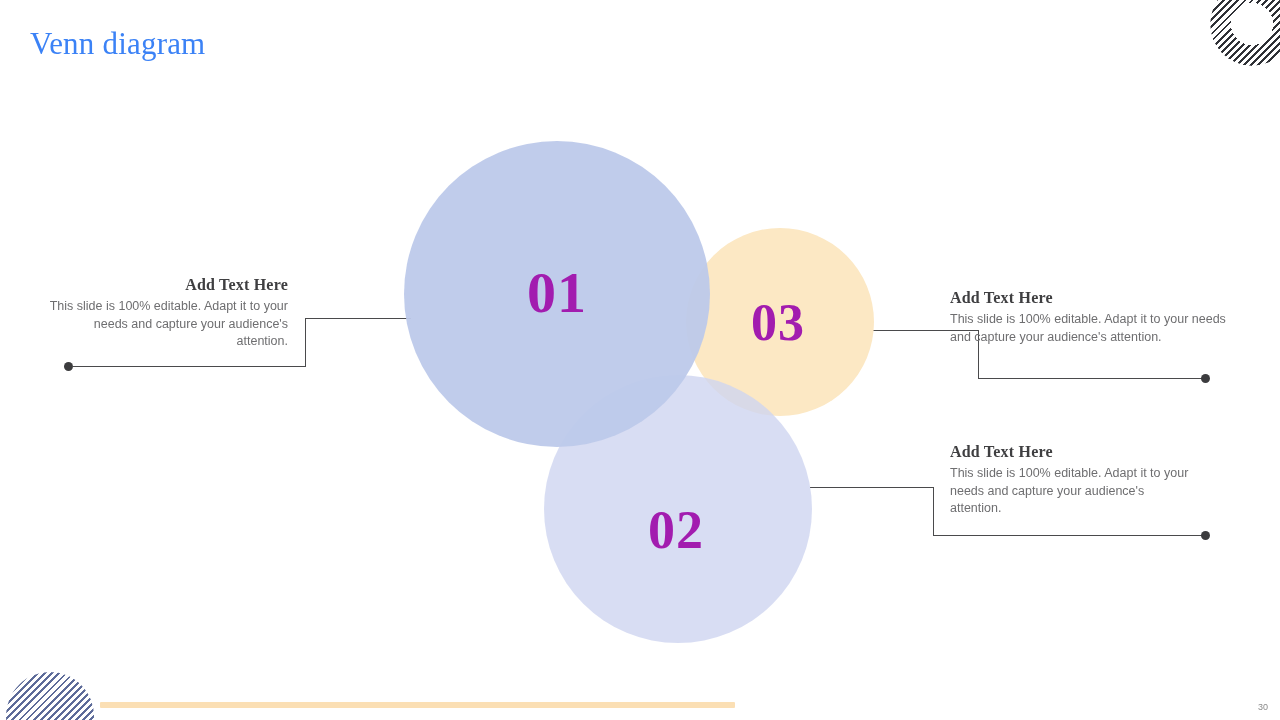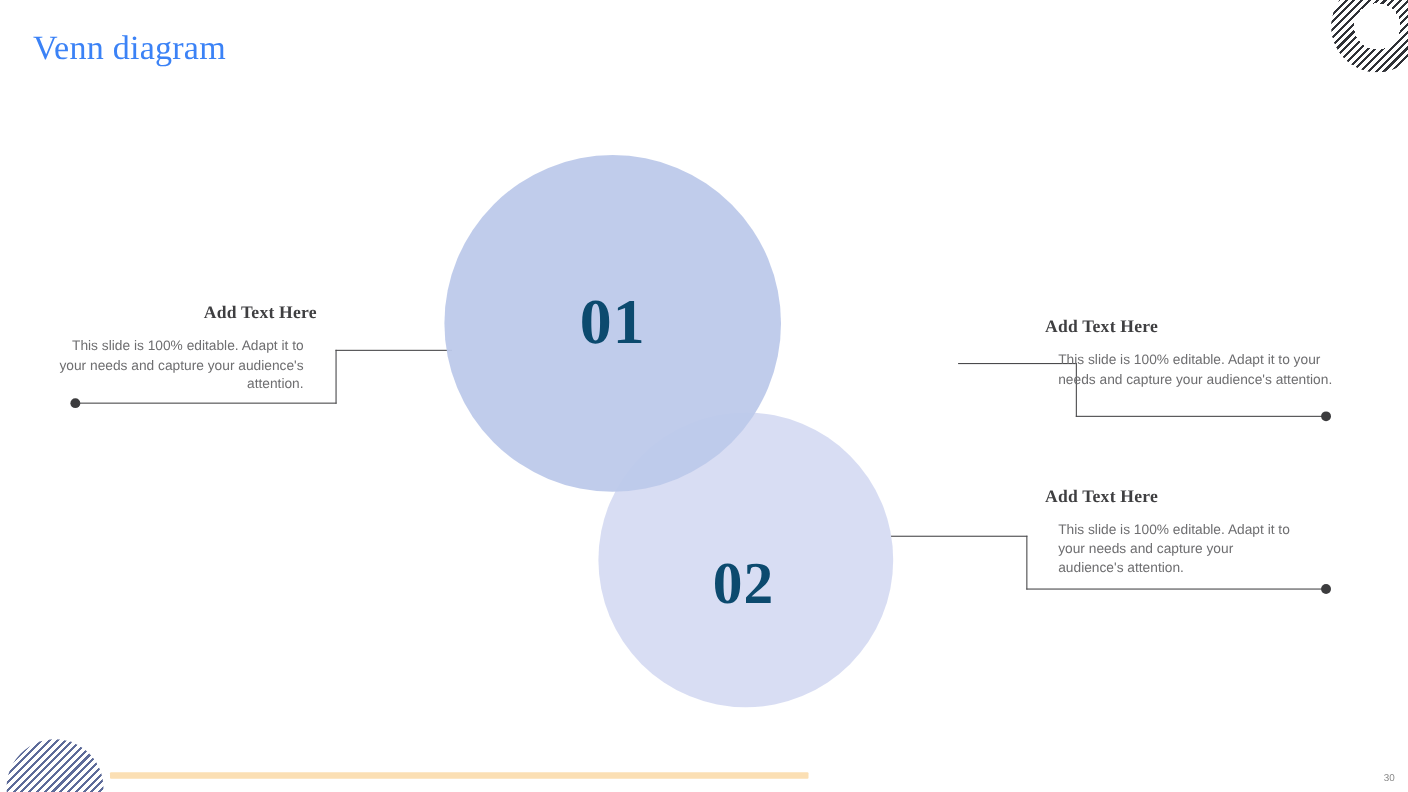--- a/index.html
+++ b/index.html
@@ -102,21 +102,21 @@
     border-radius: 50%;
     display: flex;
     align-items: center;
     justify-content: center;
   }
 
   .circle-num {
     font-family: "Liberation Serif", serif;
     font-weight: 700;
     font-size: 58px;
-    color: #0c4a6e;
+    color: #a21caf;
     letter-spacing: 1px;
     line-height: 1;
     user-select: none;
   }
 
   #circle-03 {
     left: 686px;
     top: 228px;
     width: 188px;
     height: 188px;
@@ -157,21 +157,21 @@
     color: #3f3f41;
     margin: 0 0 4px 0;
     letter-spacing: 0.2px;
   }
 
   .callout-body {
     font-family: "Liberation Sans", sans-serif;
     font-size: 12.5px;
     line-height: 17.5px;
     color: #6e6e70;
-    margin: 12px;
+    margin: 0;
   }
 
   .callout {
     position: absolute;
   }
 
   #callout-left {
     left: 40px;
     top: 276px;
     width: 248px;
@@ -248,20 +248,23 @@
   <div class="conn conn-v" id="conn-rt-v"></div>
   <div class="conn conn-h" id="conn-rt-h-bottom"></div>
   <div class="conn-dot" id="conn-rt-dot"></div>
 
   <div class="conn conn-h" id="conn-rb-h-top"></div>
   <div class="conn conn-v" id="conn-rb-v"></div>
   <div class="conn conn-h" id="conn-rb-h-bottom"></div>
   <div class="conn-dot" id="conn-rb-dot"></div>
 
   <div class="venn">
+    <div class="circle" id="circle-03">
+      <span class="circle-num">03</span>
+    </div>
     <div class="circle" id="circle-02">
       <span class="circle-num">02</span>
     </div>
     <div class="circle" id="circle-01">
       <span class="circle-num">01</span>
     </div>
   </div>
 
   <div class="callout" id="callout-left">
     <p class="callout-heading">Add Text Here</p>

